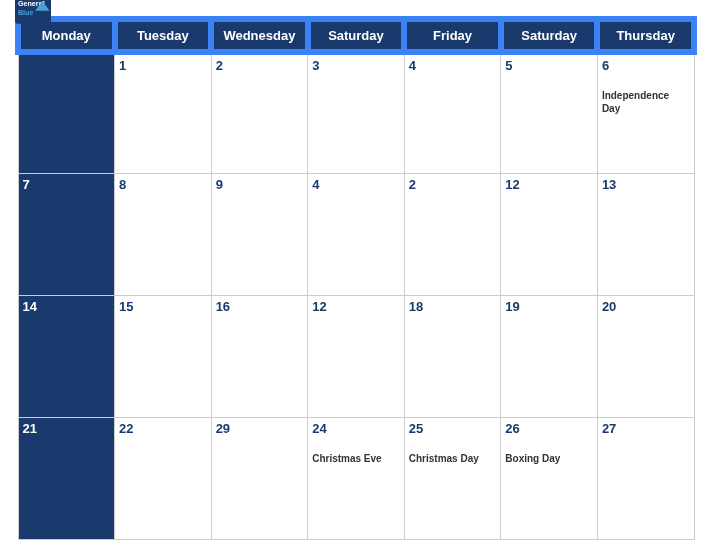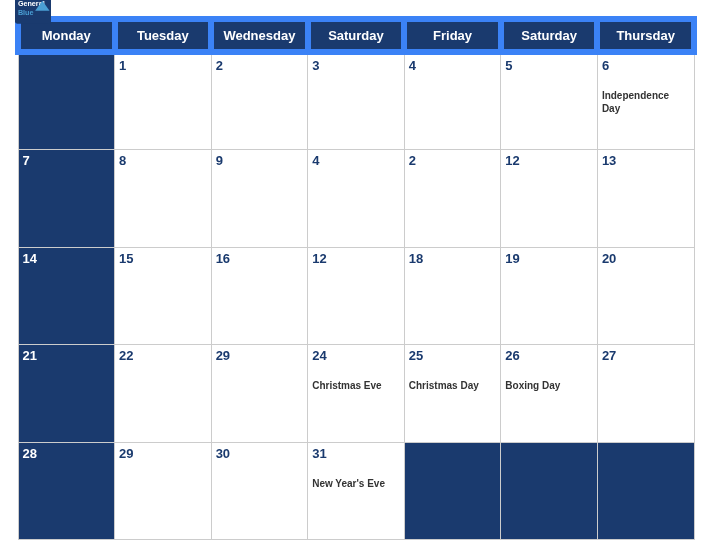--- a/index.html
+++ b/index.html
@@ -202,32 +202,14 @@
           <span class="holiday-name">Christmas Day</span>
         </td>
         <td>
           <span class="day-number">26</span>
           <span class="holiday-name">Boxing Day</span>
         </td>
         <td>
           <span class="day-number">27</span>
         </td>
       </tr>
-      <tr>
-        <td class="blue-bg">
-          <span class="day-number">28</span>
-        </td>
-        <td>
-          <span class="day-number">29</span>
-        </td>
-        <td>
-          <span class="day-number">30</span>
-        </td>
-        <td>
-          <span class="day-number">31</span>
-          <span class="holiday-name">New Year's Eve</span>
-        </td>
-        <td class="blue-bg"></td>
-        <td class="blue-bg"></td>
-        <td class="blue-bg"></td>
-      </tr>
     </tbody>
 </table>
 
 </body></html>

